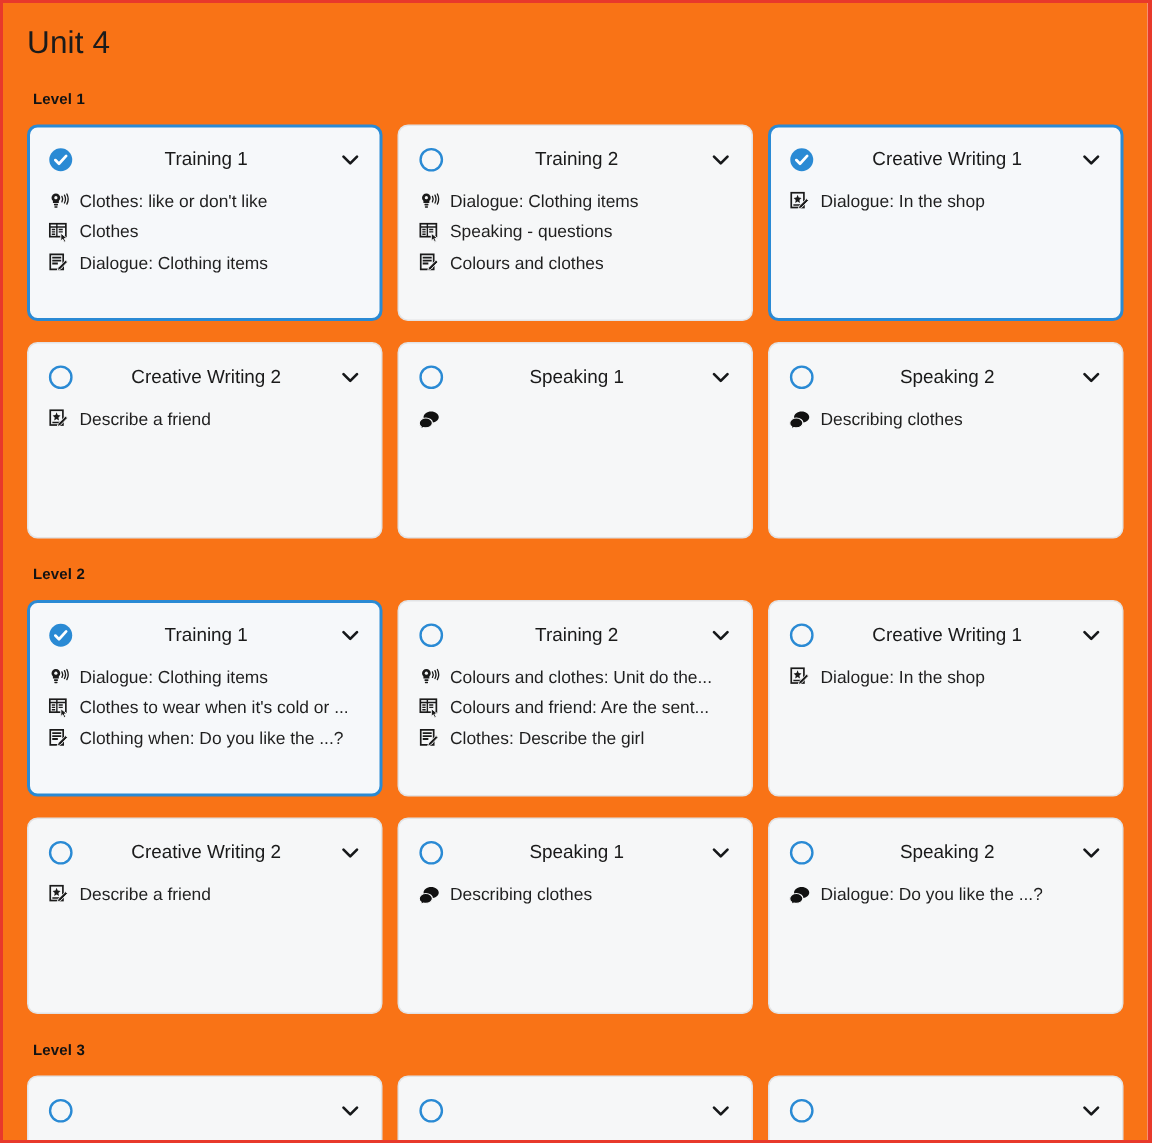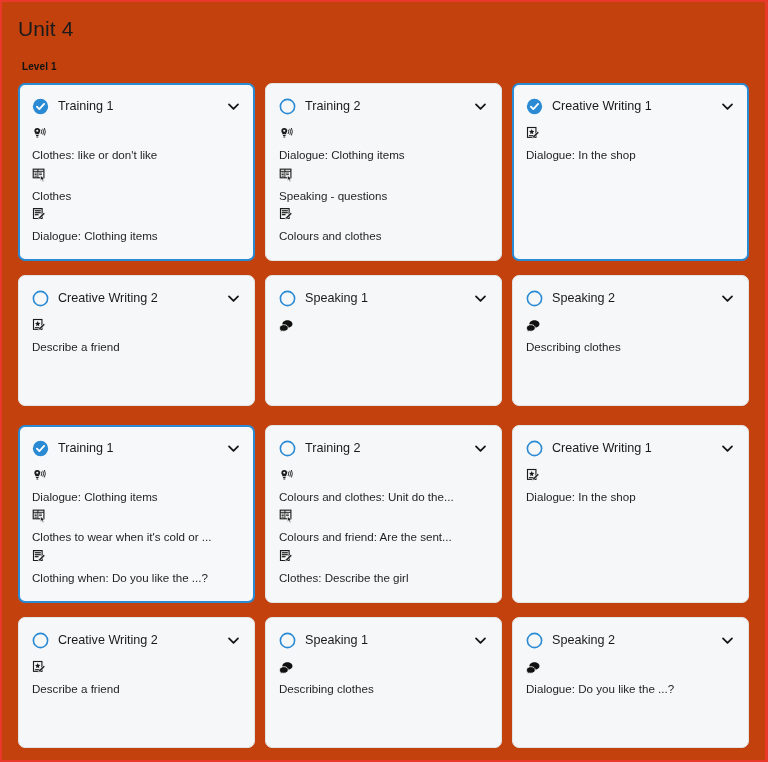--- a/index.html
+++ b/index.html
@@ -14,21 +14,21 @@
     font-family: "Liberation Sans", sans-serif;
     background: #ffffff;
     border: 2px solid #e8392b;
     border-right-width: 3px;
     position: relative;
   }
 
   .viewport {
     position: absolute;
     inset: 0;
-    background: #c2410c;
+    background: #f97316;
     overflow: hidden;
   }
 
   .page {
     padding: 14px 16px 0 16px;
   }
 
   .unit-title {
     font-size: 21px;
     font-weight: 400;
@@ -84,39 +84,39 @@
     display: block;
   }
 
   .card-title {
     flex: 1 1 auto;
     font-size: 12.6px;
     color: #1a1a1a;
     line-height: 1.2;
     white-space: nowrap;
     overflow: hidden;
+    text-align: center;
   }
 
   .chevron {
     flex: 0 0 auto;
     width: 15px;
     height: 15px;
     display: block;
     cursor: pointer;
   }
 
   .task-list { list-style: none; }
 
   .task {
     display: flex;
-    align-items: flex-start;
+    align-items: center;
     gap: 6px;
     margin-bottom: 4.5px;
     min-height: 16px;
-    flex-direction: column;
   }
 
   .task-icon {
     flex: 0 0 auto;
     width: 15px;
     height: 15px;
     display: block;
   }
 
   .task-label {
@@ -316,20 +316,21 @@
                     <path d="M9.0 2.4 c3.0 0 5.4 1.8 5.4 4.0 c0 2.2-2.4 4.0-5.4 4.0 c-.7 0-1.4-.1-2.0-.3 l-2.6 1.1 l.8-1.7 c-1.0-.8-1.6-1.9-1.6-3.1 c0-2.2 2.4-4.0 5.4-4.0 z" fill="#111111"></path>
                     <path d="M5.2 7.1 c2.6 0 4.7 1.6 4.7 3.5 c0 1.9-2.1 3.5-4.7 3.5 c-.6 0-1.2-.1-1.7-.2 l-2.3 1.0 l.7-1.5 c-.9-.7-1.4-1.7-1.4-2.8 c0-1.9 2.1-3.5 4.7-3.5 z" fill="#111111" stroke="#f6f7f8" stroke-width="0.85"></path>
                   </svg>
                   <span class="task-label">Describing clothes</span>
                 </li>
               </ul>
             </article>
           </div>
         </section>
         <section class="level-block">
+          <h2 class="level-heading">Level 2</h2>
           <div class="card-grid">
             <article class="card selected">
               <div class="card-head">
                 <svg class="status-icon" viewBox="0 0 16 16" width="17" height="17" xmlns="http://www.w3.org/2000/svg">
                   <circle cx="8" cy="8" r="7.2" fill="#2a8ad4"></circle>
                   <path d="M4.6 8.2 L6.9 10.5 L11.4 5.6" fill="none" stroke="#ffffff" stroke-width="1.7" stroke-linecap="round" stroke-linejoin="round"></path>
                 </svg>
                 <span class="card-title">Training 1</span>
                 <svg class="chevron" viewBox="0 0 16 16" width="15" height="15" xmlns="http://www.w3.org/2000/svg">
                   <path d="M3.2 5.8 L8 10.6 L12.8 5.8" fill="none" stroke="#16181a" stroke-width="1.9" stroke-linecap="round" stroke-linejoin="round"></path>

